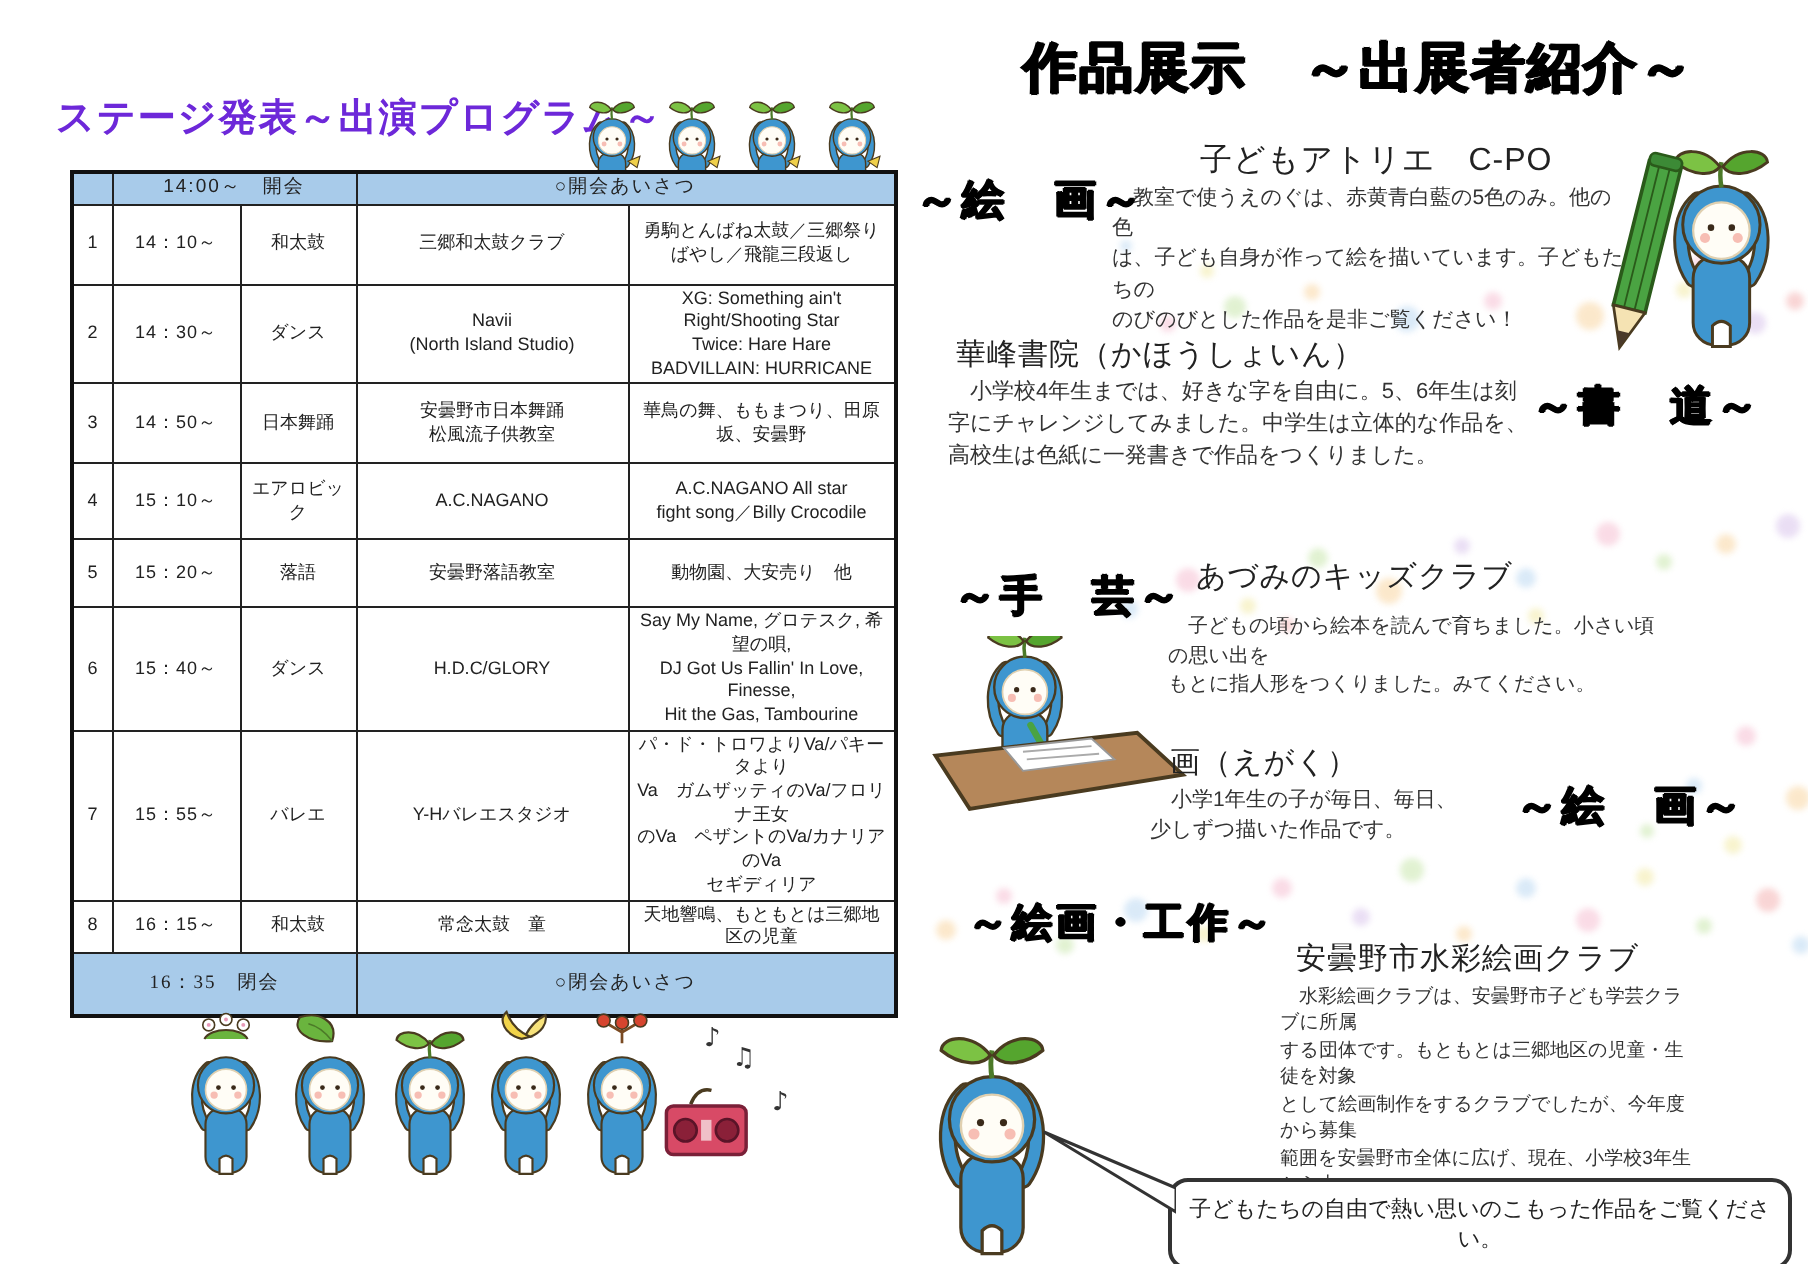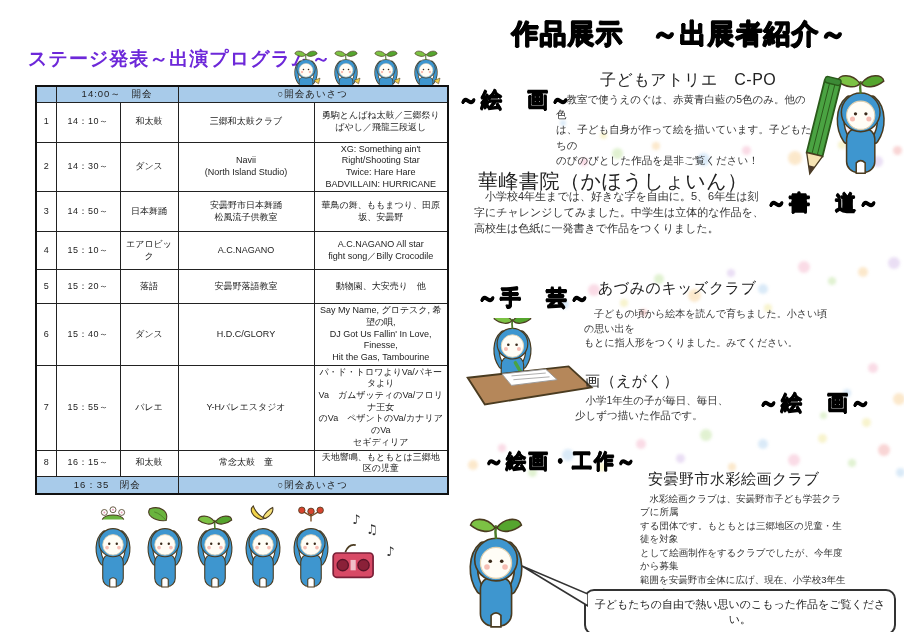--- a/index.html
+++ b/index.html
@@ -11,21 +11,21 @@
   .table-wrap{position:absolute;left:35px;top:85px;z-index:2;}
   table.prog{border-collapse:collapse;border:2px solid #111;table-layout:fixed;background:#fff;}
   table.prog td{border:1px solid #222;text-align:center;vertical-align:middle;padding:1px 3px;
                 font-size:9px;line-height:1.3;color:#222;white-space:pre-line;overflow:hidden;}
   col.c-no{width:20px;}col.c-time{width:64px;}col.c-genre{width:58px;}col.c-group{width:136px;}col.c-content{width:134px;}
   tr.hdr td{background:#a8cbea;font-size:9.5px;letter-spacing:1px;}
   tr.colhead td{font-size:9px;letter-spacing:1px;}
   td.t-time{font-size:9.5px;letter-spacing:.5px;}
   td.t-cnt{font-size:8.5px;}
   tr.rh-hd{height:16px;}tr.rh-1{height:40px;}tr.rh-2{height:42px;}tr.rh-3{height:40px;}tr.rh-4{height:38px;}
-  tr.rh-5{height:34px;}tr.rh-6{height:40px;}tr.rh-7{height:53px;}tr.rh-8{height:23px;}tr.rh-ft{height:18px;}
+  tr.rh-5{height:34px;}tr.rh-6{height:40px;}tr.rh-7{height:53px;}tr.rh-8{height:23px;}tr.rh-ft{height:32px;font-family:Liberation Serif, serif;}
   .note{position:absolute;left:40px;font-size:10px;color:#222;letter-spacing:.5px;}
   
   .page-title-right{position:absolute;left:455px;top:16px;width:449px;text-align:center;font-size:27px;
       font-weight:900;letter-spacing:1px;color:#000;
       text-shadow:.7px 0 #000,-.7px 0 #000,0 .7px #000,0 -.7px #000;}
   .cat{position:absolute;font-weight:900;color:#000;letter-spacing:2px;z-index:3;
       text-shadow:.6px 0 #000,-.6px 0 #000,0 .6px #000,0 -.6px #000;}
   .sname{position:absolute;font-size:15px;color:#222;letter-spacing:.5px;z-index:3;}
   .sdesc{position:absolute;font-size:10.5px;color:#333;line-height:1.45;white-space:pre-line;z-index:3;}
   .bubble{position:absolute;left:584px;top:589px;width:292px;border:2px solid #333;border-radius:10px;
@@ -294,21 +294,21 @@
   <g transform="translate(38,18) rotate(14)">
     <rect x="-9" y="0" width="18" height="82" fill="#4aa342" stroke="#2a5a1a" stroke-width="2"></rect>
     <line x1="-3" y1="0" x2="-3" y2="82" stroke="#2a5a1a" stroke-width="1"></line>
     <line x1="3" y1="0" x2="3" y2="82" stroke="#2a5a1a" stroke-width="1"></line>
     <rect x="-9" y="-5" width="18" height="7" rx="3" fill="#3c8a36" stroke="#2a5a1a" stroke-width="1.5"></rect>
     <polygon points="-9,82 9,82 0,104" fill="#f5e3b3" stroke="#4a3b20" stroke-width="1.5"></polygon>
     <polygon points="-3.5,95 3.5,95 0,104" fill="#4a3a2a"></polygon>
   </g>
 </svg>
 
-<div class="sname" style="left:478px;top:168px;font-size:20px">華峰書院（かほうしょいん）</div>
+<div class="sname" style="left:478px;top:168px;font-size:15px">華峰書院（かほうしょいん）</div>
 <div class="sdesc" style="left:474px;top:189px;width:322px;font-size:11px">　小学校4年生までは、好きな字を自由に。5、6年生は刻
 字にチャレンジしてみました。中学生は立体的な作品を、
 高校生は色紙に一発書きで作品をつくりました。</div>
 <div class="cat" style="left:766px;top:189px;font-size:21px">～書　道～</div>
 
 <div class="cat" style="left:477px;top:284px;font-size:21px">～手　芸～</div>
 <div class="sname" style="left:598px;top:279px;font-size:15px">あづみのキッズクラブ</div>
 <div class="sdesc" style="left:584px;top:307px;width:246px;font-size:10px">　子どもの頃から絵本を読んで育ちました。小さい頃の思い出を
 もとに指人形をつくりました。みてください。</div>
 <svg class="msc" style="left:462px;top:318px;width:138px;height:92px" viewBox="0 0 145 95">

